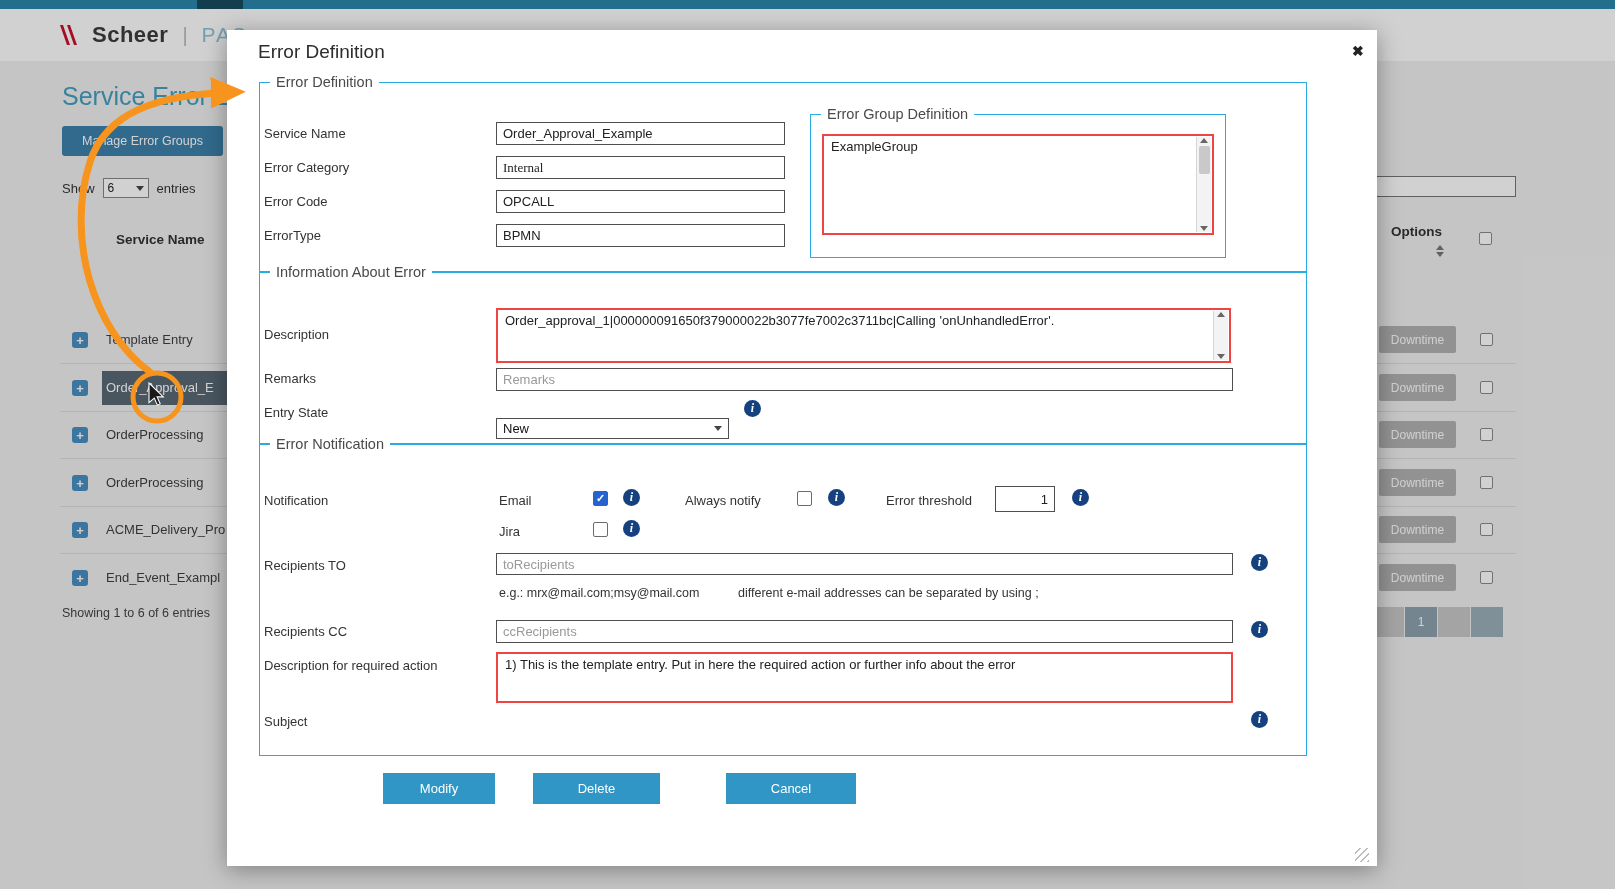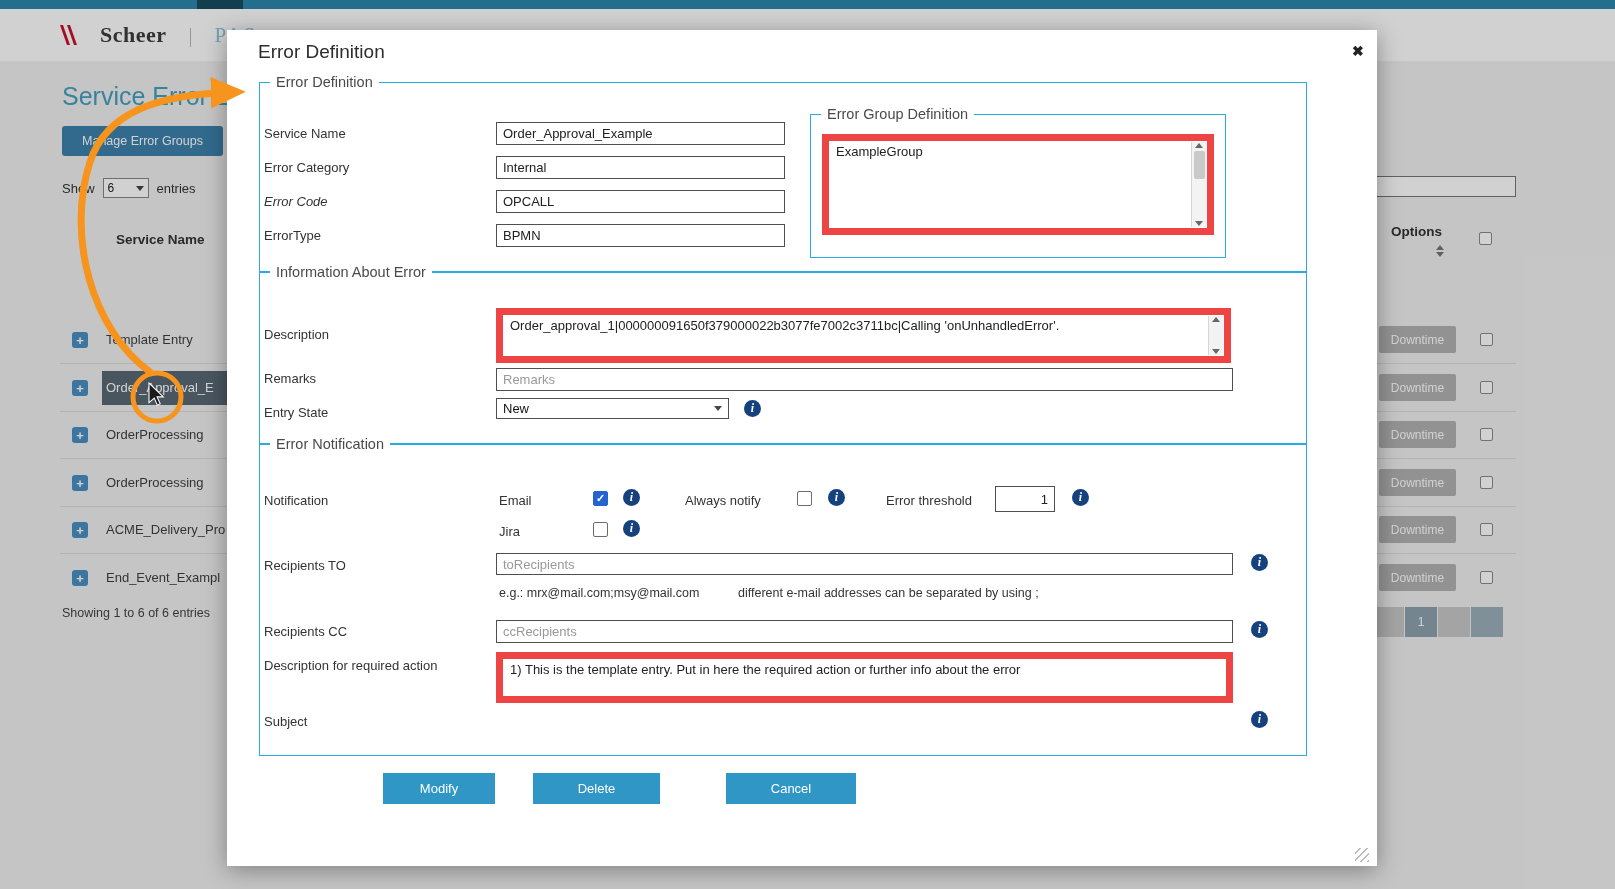--- a/index.html
+++ b/index.html
@@ -4,21 +4,21 @@
 <style>
   * { box-sizing: border-box; margin: 0; padding: 0; }
   html,body { width:1615px; height:889px; }
   body { font-family:"Liberation Sans", sans-serif; background:#f1f1f1; position:relative; overflow:hidden; }
 
   
   .bg { position:absolute; inset:0; background:#f1f1f1; }
   .topbar { position:absolute; left:0; top:0; width:1615px; height:9px; background:#2b85ad; }
   .topbar-notch { position:absolute; left:197px; top:0; width:46px; height:9px; background:#174c5f; }
   .header { position:absolute; left:0; top:9px; width:1615px; height:52px; background:#ffffff; }
-  .logo { position:absolute; left:58px; top:22px; display:flex; align-items:center; gap:22px;font-family:Liberation Serif, serif; }
+  .logo { position:absolute; left:58px; top:22px; display:flex; align-items:center; gap:14px; }
   .logo-brand { font-size:22px; font-weight:bold; color:#3c3c3c; letter-spacing:0.5px; }
   .logo-sep { font-size:20px; color:#b9b9b9; font-weight:300; }
   .logo-product { font-size:21px; color:#8fc3d9; letter-spacing:2px; }
   .page-title { position:absolute; left:62px; top:82px; font-size:25px; color:#44a0c1; }
   .btn-manage { position:absolute; left:62px; top:126px; width:161px; height:30px; background:#3c82ab; color:#fff;
                 font-size:12.5px; border:none; border-radius:3px; display:flex; align-items:center; justify-content:center; }
   .show-row { position:absolute; left:62px; top:178px; display:flex; align-items:center; gap:8px; font-size:13px; color:#333; }
   .mini-select { width:46px; height:20px; border:1px solid #888; background:#fff; font-size:12px; color:#222;
                  display:flex; align-items:center; justify-content:space-between; padding:0 4px; }
   .caret-down { width:0; height:0; border-left:4px solid transparent; border-right:4px solid transparent; border-top:5px solid #444; }
@@ -50,29 +50,29 @@
   .modal { position:absolute; left:227px; top:30px; width:1150px; height:836px; background:#fff;
            box-shadow:0 4px 22px rgba(0,0,0,0.35); z-index:20; font-size:13px; }
   .modal-title { position:absolute; left:31px; top:11px; font-size:19px; color:#2d2d2d; font-weight:500; }
   .modal-close { position:absolute; left:1125px; top:13px; font-size:14px; font-weight:bold; color:#222; cursor:pointer; }
   .fs { position:absolute; border:1px solid #29abe2; background:transparent; }
   .lg { position:absolute; top:-9px; left:10px; background:#fff; padding:0 6px; font-size:14.5px; color:#4a4a4a; white-space:nowrap; }
   .flabel { position:absolute; font-size:13px; color:#333; }
   .tinput { position:absolute; border:1px solid #4f4f4f; background:#fff; font-size:13px; color:#222; padding:8px 6px;
             font-family:"Liberation Sans", sans-serif; }
   .tinput::placeholder { color:#999; }
-  .textbox { position:absolute; border:7px solid #ef4444; background:#fff; font-size:13px; color:#222; padding:3px 20px 3px 7px; overflow:hidden; }
+  .textbox { position:absolute; border:2px solid #ef4444; background:#fff; font-size:13px; color:#222; padding:3px 20px 3px 7px; overflow:hidden; }
   .sb { position:absolute; right:1px; top:1px; bottom:1px; width:15px; background:#f3f3f3; border-left:1px solid #d6d6d6;
         display:flex; flex-direction:column; justify-content:space-between; align-items:center; padding:1px 0; }
   .sb .ar { width:0; height:0; }
   .sb .ar.up { border-left:4px solid transparent; border-right:4px solid transparent; border-bottom:5px solid #666; }
   .sb .ar.dn { border-left:4px solid transparent; border-right:4px solid transparent; border-top:5px solid #666; }
   .sb .thumb { position:absolute; top:9px; left:2px; width:11px; height:28px; background:#c9c9c9; border-radius:2px; }
   .fake-select { position:absolute; border:1px solid #4f4f4f; background:#fff; display:flex; align-items:center;
-                 justify-content:space-between; padding:0 6px; font-size:13px; color:#111; }
+                 justify-content:space-between; padding:0 6px; font-size:13px; color:#111;margin-top:20px; }
   .cbx { position:absolute; width:15px; height:15px; border:1.5px solid #6b6b6b; border-radius:2px; background:#fff; }
   .cbx.on { background:#2563d0; border-color:#2563d0; color:#fff; font-size:11px; font-weight:bold;
             display:flex; align-items:center; justify-content:center; }
   .info { position:absolute; width:17px; height:17px; border-radius:50%; background:#15417e; color:#fff;
           font-family:"Liberation Serif", serif; font-style:italic; font-weight:bold; font-size:12px;
           display:flex; align-items:center; justify-content:center; cursor:pointer; }
   .hint { position:absolute; font-size:12.5px; color:#333; }
   .btn-modal { position:absolute; top:743px; height:31px; background:#2f96c6; border:none; color:#fff; font-size:13px;
                font-family:"Liberation Sans", sans-serif; display:flex; align-items:center; justify-content:center; cursor:pointer; }
   .resize-handle { position:absolute; left:1128px; top:818px; width:14px; height:14px;
@@ -186,23 +186,23 @@
     <span class="lg">Information About Error</span>
   </div>
   <div class="fs" style="left:32px; top:414px; width:1048px; height:312px;">
     <span class="lg">Error Notification</span>
   </div>
 
   <span class="flabel" style="left:37px; top:96px;">Service Name</span>
   <input class="tinput" style="left: 269px; top: 92px; width: 289px; height: 23px;" value="Order_Approval_Example">
 
   <span class="flabel" style="left:37px; top:130px;">Error Category</span>
-  <input class="tinput" style="left: 269px; top: 126px; width: 289px; height: 23px;" value="Internal">
-
-  <span class="flabel" style="left:37px; top:164px;font-style:italic;">Error Code</span>
+  <input class="tinput" style="left: 269px; top: 126px; width: 289px; height: 23px; font-family: Liberation Serif, serif;" value="Internal">
+
+  <span class="flabel" style="left:37px; top:164px;">Error Code</span>
   <input class="tinput" style="left: 269px; top: 160px; width: 289px; height: 23px;" value="OPCALL">
 
   <span class="flabel" style="left:37px; top:198px;">ErrorType</span>
   <input class="tinput" style="left: 269px; top: 194px; width: 289px; height: 23px;" value="BPMN">
 
   <div class="textbox" style="left:595px; top:104px; width:392px; height:101px;">
     <span>ExampleGroup</span>
     <span class="sb">
       <span class="ar up"></span>
       <span class="thumb"></span>

